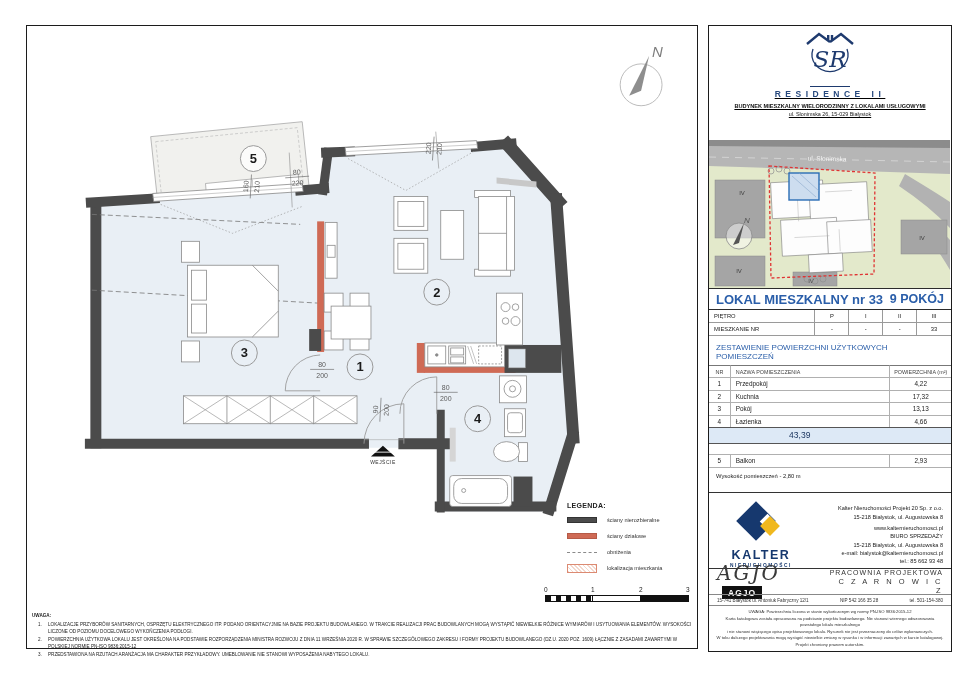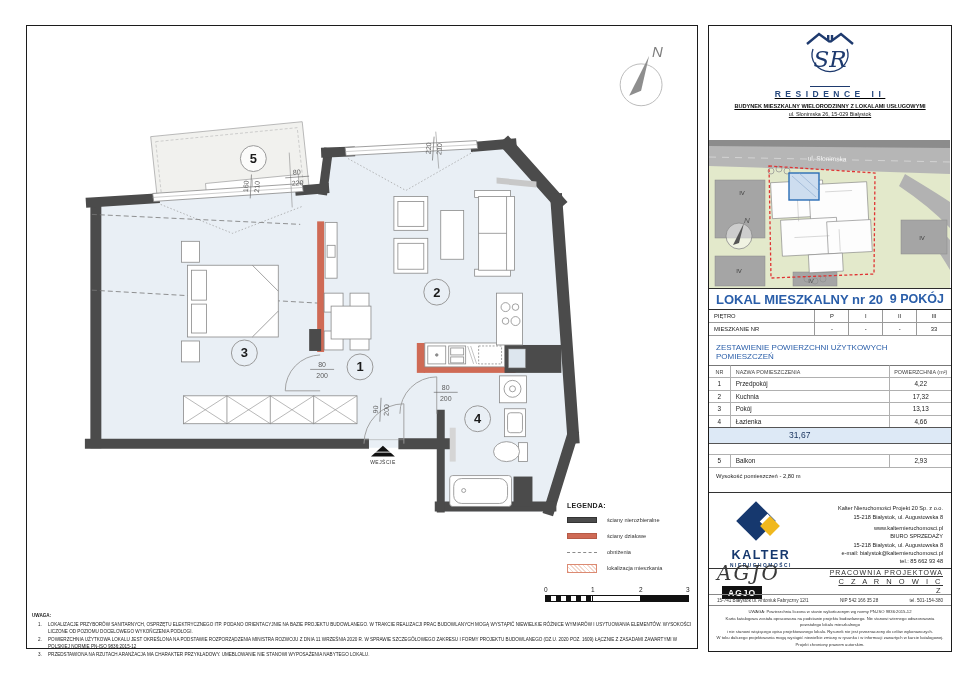--- a/index.html
+++ b/index.html
@@ -83,21 +83,21 @@
   .d-notch { position:absolute; left:26px; top:13px; width:11px; height:11px; background:#ffffff; transform:rotate(45deg); }
   .d-yellow { position:absolute; left:27px; top:16px; width:14px; height:14px; background:#f0b81e; transform:rotate(45deg); }
   .dev-logo-text { font-size:12.5px; font-weight:bold; color:#16386e; letter-spacing:1.5px; }
   .dev-logo-sub { font-size:4.8px; font-weight:bold; color:#16386e; letter-spacing:1.6px; margin-top:1px; }
   .dev-lines { flex:1; text-align:right; font-size:5.6px; color:#222; line-height:1.5; }
   .dev-lines .gap-top { margin-top:3px; }
 
   .studio-row { border-top:1.5px solid #333; display:flex; justify-content:space-between; align-items:center; padding:3px 8px; height:26px; }
   .agjo { font-family:"DejaVu Serif", serif; font-style:italic; font-size:20px; letter-spacing:2px; color:#3a3a3a; }
   .arch-badge { display:inline-block; background:#111; color:#fff; font-size:8.5px; font-weight:bold; letter-spacing:1px; padding:1.5px 6px; margin-left:5px; vertical-align:3px; }
-  .studio-names { text-align:right; color:#333;text-decoration:underline; }
+  .studio-names { text-align:right; color:#333; }
   .studio-name1 { font-size:7px; letter-spacing:1px; }
   .studio-name2 { font-size:7.5px; letter-spacing:2.5px; margin-top:1px; }
   .studio-addr-row { border-top:.8px solid #888; display:flex; justify-content:space-between; align-items:center; height:11px; font-size:4.6px; color:#333; padding:0 8px; }
 
   .fine-print { border-top:1px solid #888; padding:3px 6px; font-size:4.2px; line-height:1.55; color:#333; text-align:center; }
 </style>
 </head>
 <body>
 
 <div id="page">
@@ -432,21 +432,21 @@
 
         <g>
           <circle cx="30" cy="96" r="13" fill="#ffffff" fill-opacity="0.45" stroke="#8a8a8a" stroke-width="0.8"></circle>
           <polygon points="35,83 24,105 30,103" fill="#555"></polygon>
           <text x="38" y="83" font-size="8" font-style="italic" fill="#555" text-anchor="middle">N</text>
         </g>
       </svg>
     </div>
 
     <div class="unit-titlebar">
-      <span class="unit-title">LOKAL MIESZKALNY  nr 20</span>
+      <span class="unit-title">LOKAL MIESZKALNY  nr 33</span>
       <span class="unit-type">9 POKÓJ</span>
     </div>
 
     <div class="floor-grid">
       <div class="fg-cell first">PIĘTRO</div>
       <div class="fg-cell">P</div>
       <div class="fg-cell">I</div>
       <div class="fg-cell">II</div>
       <div class="fg-cell last">III</div>
       <div class="fg-cell first">MIESZKANIE NR</div>
@@ -474,21 +474,21 @@
       <div class="ag-cell">3</div>
       <div class="ag-cell name">Pokój</div>
       <div class="ag-cell last">13,13</div>
 
       <div class="ag-cell">4</div>
       <div class="ag-cell name">Łazienka</div>
       <div class="ag-cell last">4,66</div>
     </div>
 
     <div class="total-row">
-      <div class="total-value">31,67</div>
+      <div class="total-value">43,39</div>
     </div>
 
     <div class="area-gap"></div>
 
     <div class="area-grid balcony-row">
       <div class="ag-cell">5</div>
       <div class="ag-cell name">Balkon</div>
       <div class="ag-cell last">2,93</div>
     </div>
 

